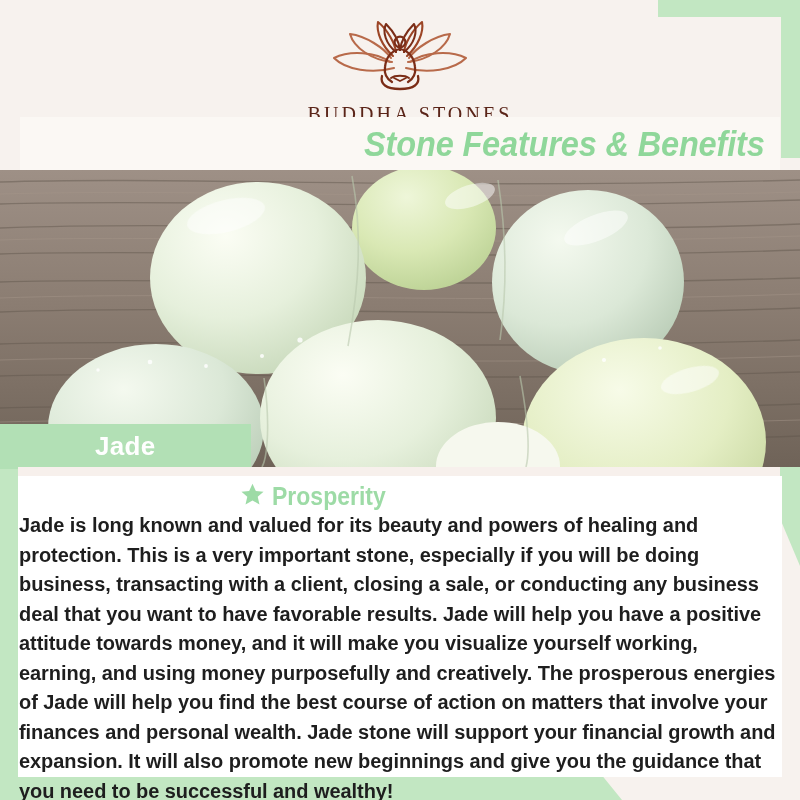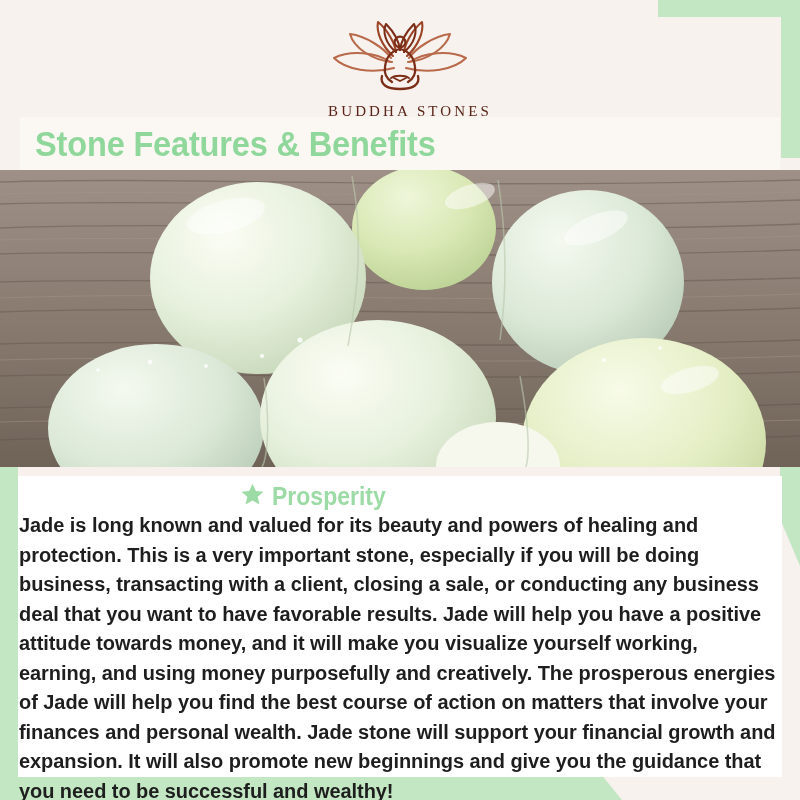--- a/index.html
+++ b/index.html
@@ -34,33 +34,33 @@
 
   
   #brand {
     position:absolute; top:18px; left:0; width:800px;
     text-align:center;
   }
   #logo-mark { display:block; margin:0 auto; }
   #brand-name {
     margin-top:5px;
     font-family:"Liberation Serif", serif;
-    font-size:15px;
+    font-size:20px;
     letter-spacing:3.1px;
     color:#5a2418;
     font-weight:400;
     margin-left:20px;
   }
 
   
   #title-band {
     position:absolute; top:117px; left:20px;
     width:760px; height:53px;
     background:#fbf8f4;
-    display:flex; align-items:center; justify-content:flex-start;
+    display:flex; align-items:center; justify-content:flex-end;font-style:italic;
   }
   #poster-title {
     font-family:"Liberation Sans Narrow","Liberation Sans", sans-serif;
     font-weight:bold;
     font-size:35px;
     letter-spacing:-0.2px;
     color:#8fd79a;
     transform: scaleX(0.93);
     transform-origin:center;
     white-space:nowrap;
@@ -259,20 +259,23 @@
 
       <g stroke="#b9c8ad" stroke-width="1.6" fill="none" opacity="0.6">
         <path d="M352 6 C 362 60, 360 112, 348 176"></path>
         <path d="M498 10 C 506 62, 508 114, 500 170"></path>
         <path d="M264 208 C 270 250, 268 286, 262 297"></path>
         <path d="M520 206 C 528 250, 530 282, 526 297"></path>
       </g>
     </svg>
   </div>
 
+  <div id="stone-chip">
+    <span id="stone-name">Jade</span>
+  </div>
 
   <div id="cream-strip"></div>
 
   <div id="content-panel"></div>
 
   <div id="benefits">
     <div class="benefit">
       <span class="benefit-star">
         <svg width="25" height="25" viewBox="0 0 24 24" fill="#9ddba6">
           <polygon points="12,1.6 15.2,8.6 22.6,9.3 17,14.2 18.7,21.6 12,17.7 5.3,21.6 7,14.2 1.4,9.3 8.8,8.6"></polygon>

